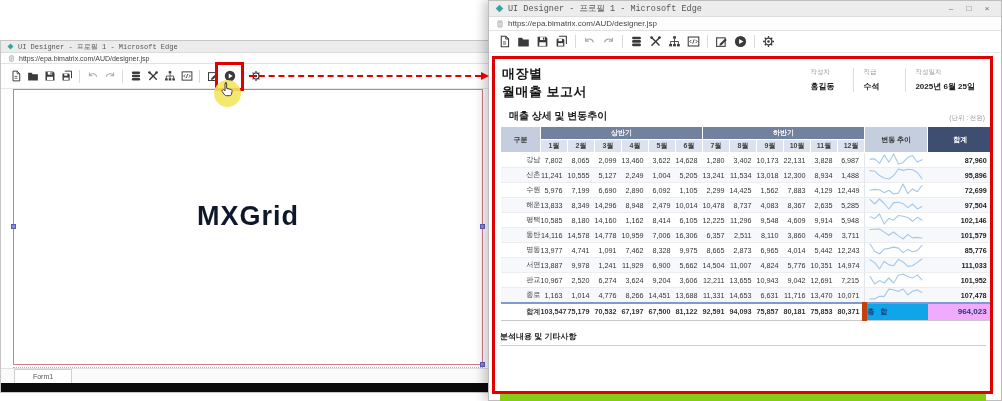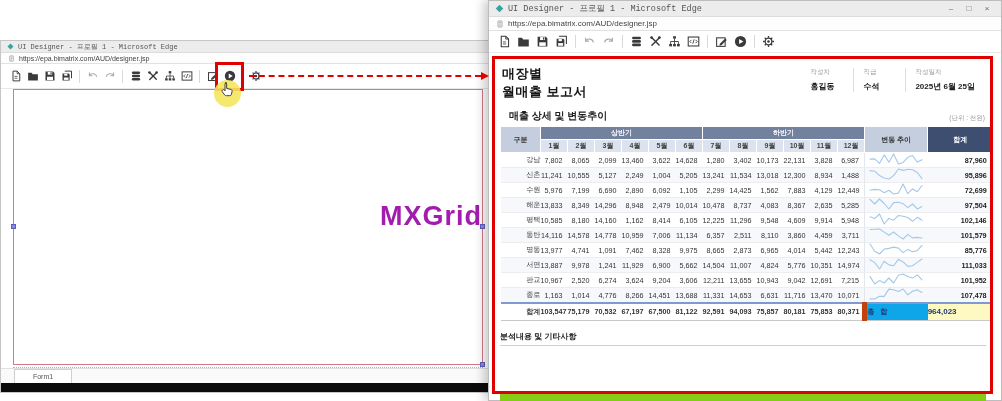--- a/index.html
+++ b/index.html
@@ -22,21 +22,21 @@
 
   
   .win.left { left:0; top:40px; width:489px; height:353px; border:1px solid #c6c6c6; }
   .win.left .titlebar { height:12px; font-size:7px; }
   .win.left .urlbar { height:11px; font-size:7px; }
   .win.left .toolbar { height:25px; }
   .win.left .tbtn { width:15px; height:15px; margin:0 1px; }
   .win.left .tbtn svg { width:12px; height:12px; }
   .canvas { position:absolute; left:12px; right:5px; top:48px; bottom:27px; border:1px solid #d4798a; background:#fff; }
   .canvas::after { content:""; position:absolute; left:-1px; right:-1px; bottom:-4px; border-bottom:1px dotted #d4a0ac; }
-  .watermark { position:absolute; left:0; right:0; top:46%; transform:translateY(-50%); text-align:right; font-size:27px; font-weight:bold; color:#a21caf; letter-spacing:1px; }
+  .watermark { position:absolute; left:0; right:0; top:46%; transform:translateY(-50%); text-align:center; font-size:27px; font-weight:bold; color:#0f172a; letter-spacing:1px; }
   .handle { position:absolute; width:5px; height:5px; background:#8a8ae0; border:1px solid #5b5bc0; }
   .h-left { left:-3px; top:50%; margin-top:-3px; }
   .h-right { right:-3px; top:50%; margin-top:-3px; }
   .h-br { right:-3px; bottom:-3px; }
   .dimlabel { position:absolute; left:50%; bottom:-10px; transform:translateX(-50%); font-size:6px; color:#4a4ae0; }
   .tabstrip { position:absolute; left:0; right:0; bottom:9px; height:15px; background:#fafafa; border-top:1px solid #e0e0e0; }
   .formtab { position:absolute; left:13px; bottom:0; width:58px; height:14px; background:#fff; border:1px solid #cfcfcf; border-bottom:none; font-size:7px; color:#555; text-align:center; line-height:13px; }
   .blackbar { position:absolute; left:0; right:0; bottom:0; height:9px; background:#0b0b0b; }
 
   
@@ -69,21 +69,21 @@
   .th-month { background:#dce3ee; color:#444; font-weight:normal; }
   .th-total { background:#3d4e70; color:#fff; }
   .tbl td { font-size:7.2px; height:15px; color:#333; border-bottom:1px solid #ededed; }
   .tbl tr.alt td { background:#f6f8fb; }
   td.c-name { text-align:right; color:#444; }
   td.c-num { text-align:right; padding-right:5px; }
   td.c-spark { border-left:1px solid #e2e6ee; text-align:center; }
   td.c-total { text-align:right; padding-right:6px; font-weight:bold; color:#222; }
   tr.footer td { border-top:2px solid #7d9bd2; border-bottom:1px solid #c9c9c9; font-weight:bold; height:17px; }
   tr.footer td.c-grandlabel { background:#0ea5e9; color:#1f3a78; text-align:left; padding-right:8px; letter-spacing:2px; border-left:5px solid #c2410c; }
-  tr.footer td.c-grandtotal { background:#fef9c3; color:#1f3a78; padding-right:6px; font-size:8px; }
+  tr.footer td.c-grandtotal { background:#f0abfc; color:#1f3a78; text-align:right; padding-right:6px; font-size:8px; }
 
   .analysis { margin-top:10px; }
   .analysis-title { font-size:8px; font-weight:bold; color:#222; padding-bottom:3px; border-bottom:1px solid #cfcfcf; margin-bottom:5px; }
   .analysis-box { border:7px solid #84cc16; height:37px; padding:5px 0; font-size:7.2px; color:#444;margin-top:48px; }
 
   
   .ann { position:absolute; z-index:40; pointer-events:none; }
   #ann-box { border:3px solid #df0000; }
   #ann-arrow { border-top:2px dashed #e00000; height:0; }
   #ann-arrowhead { width:0; height:0; border-left:8px solid #e00000; border-top:4px solid transparent; border-bottom:4px solid transparent; }
@@ -513,21 +513,21 @@
                   </svg></td>
                 <td class="c-total">102,146</td>
               </tr>
               <tr class="alt">
                 <td class="c-name">동탄</td>
                 <td class="c-num">14,116</td>
                 <td class="c-num">14,578</td>
                 <td class="c-num">14,778</td>
                 <td class="c-num">10,959</td>
                 <td class="c-num">7,006</td>
-                <td class="c-num">11,134</td>
+                <td class="c-num">16,306</td>
                 <td class="c-num">6,357</td>
                 <td class="c-num">2,511</td>
                 <td class="c-num">8,110</td>
                 <td class="c-num">3,860</td>
                 <td class="c-num">4,459</td>
                 <td class="c-num">3,711</td>
                 <td class="c-spark"><svg width="54" height="12" viewBox="0 0 54 12">
                     <polyline points="1.0,1.5 5.7,1.2 10.5,1.0 15.2,4.1 19.9,7.3 24.6,4.0 29.4,7.9 34.1,11.0 38.8,6.4 43.5,9.9 48.3,9.4 53.0,10.0" fill="none" stroke="#a5c8e8" stroke-width="1.1" stroke-linejoin="round" stroke-linecap="round"></polyline>
                   </svg></td>
                 <td class="c-total">101,579</td>

